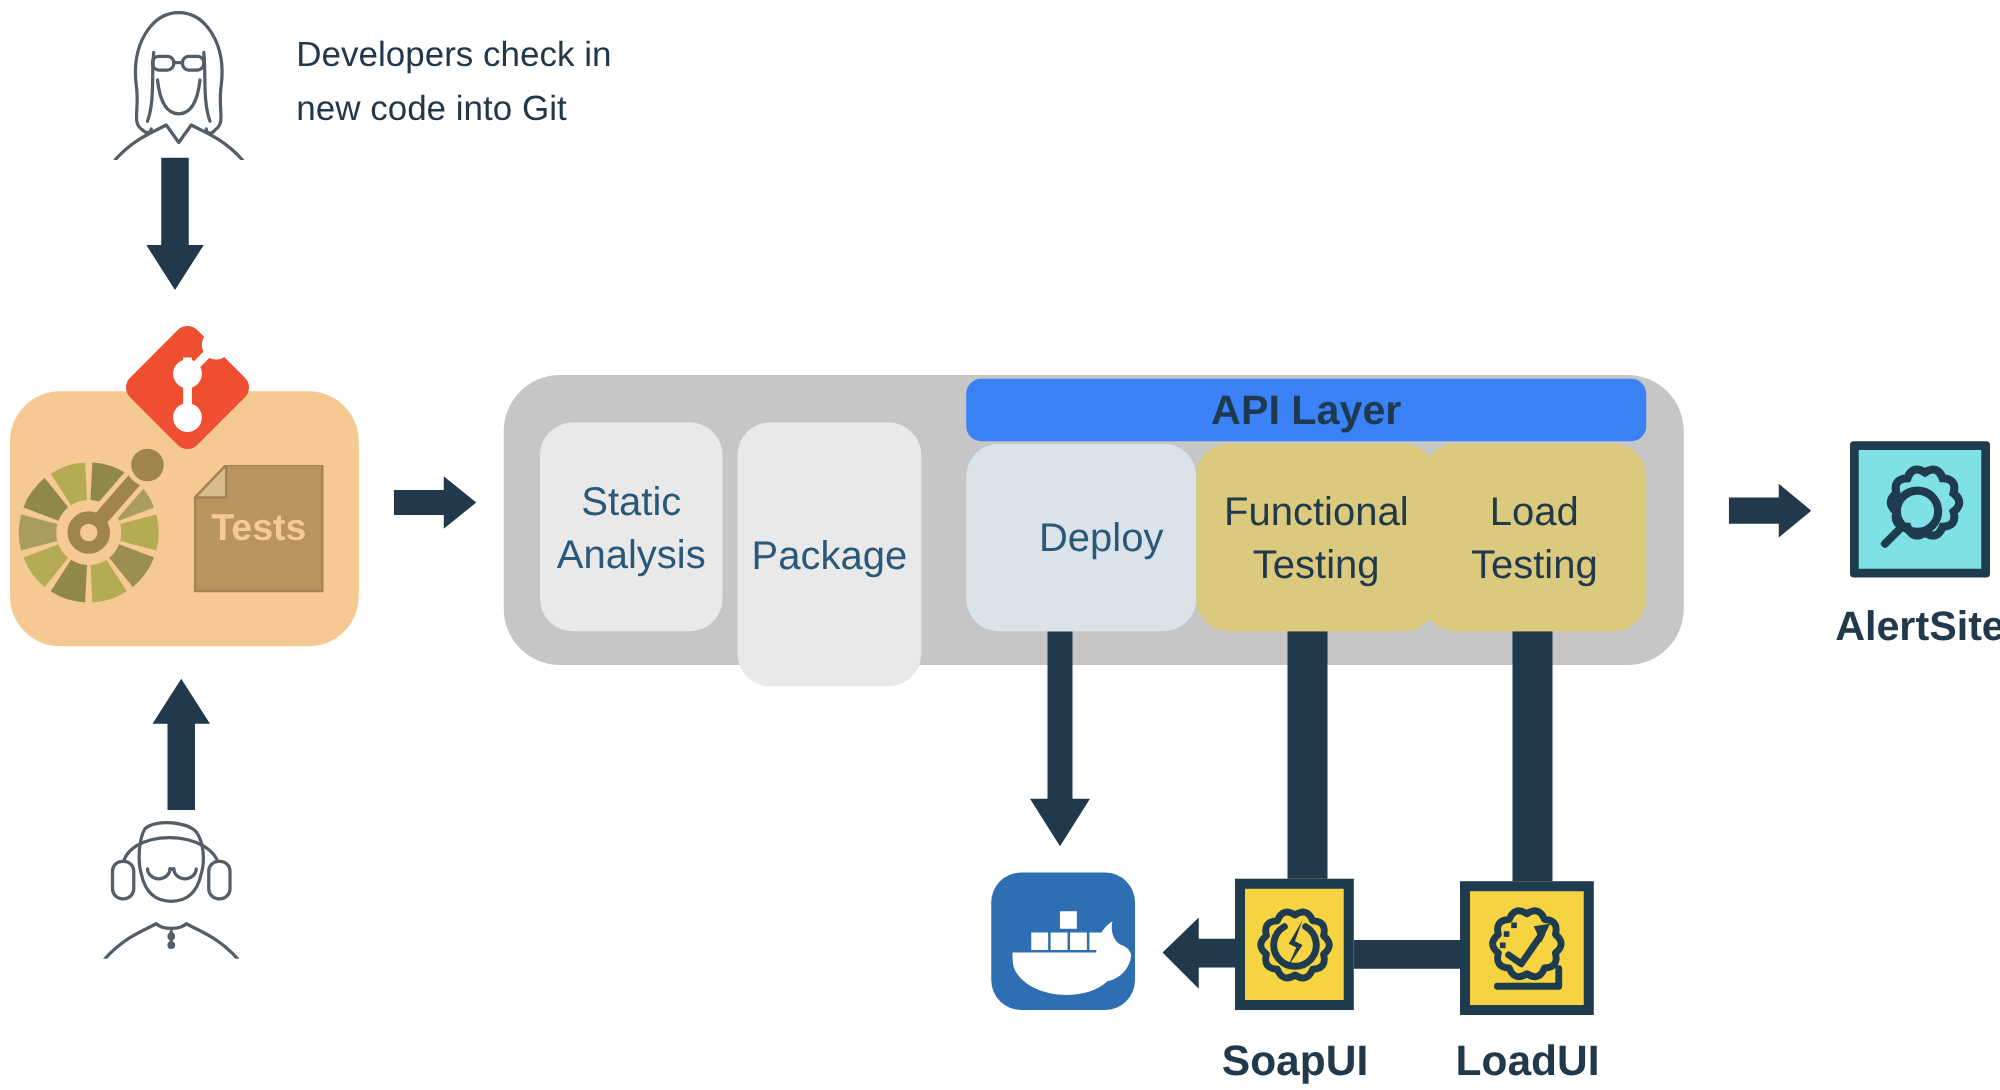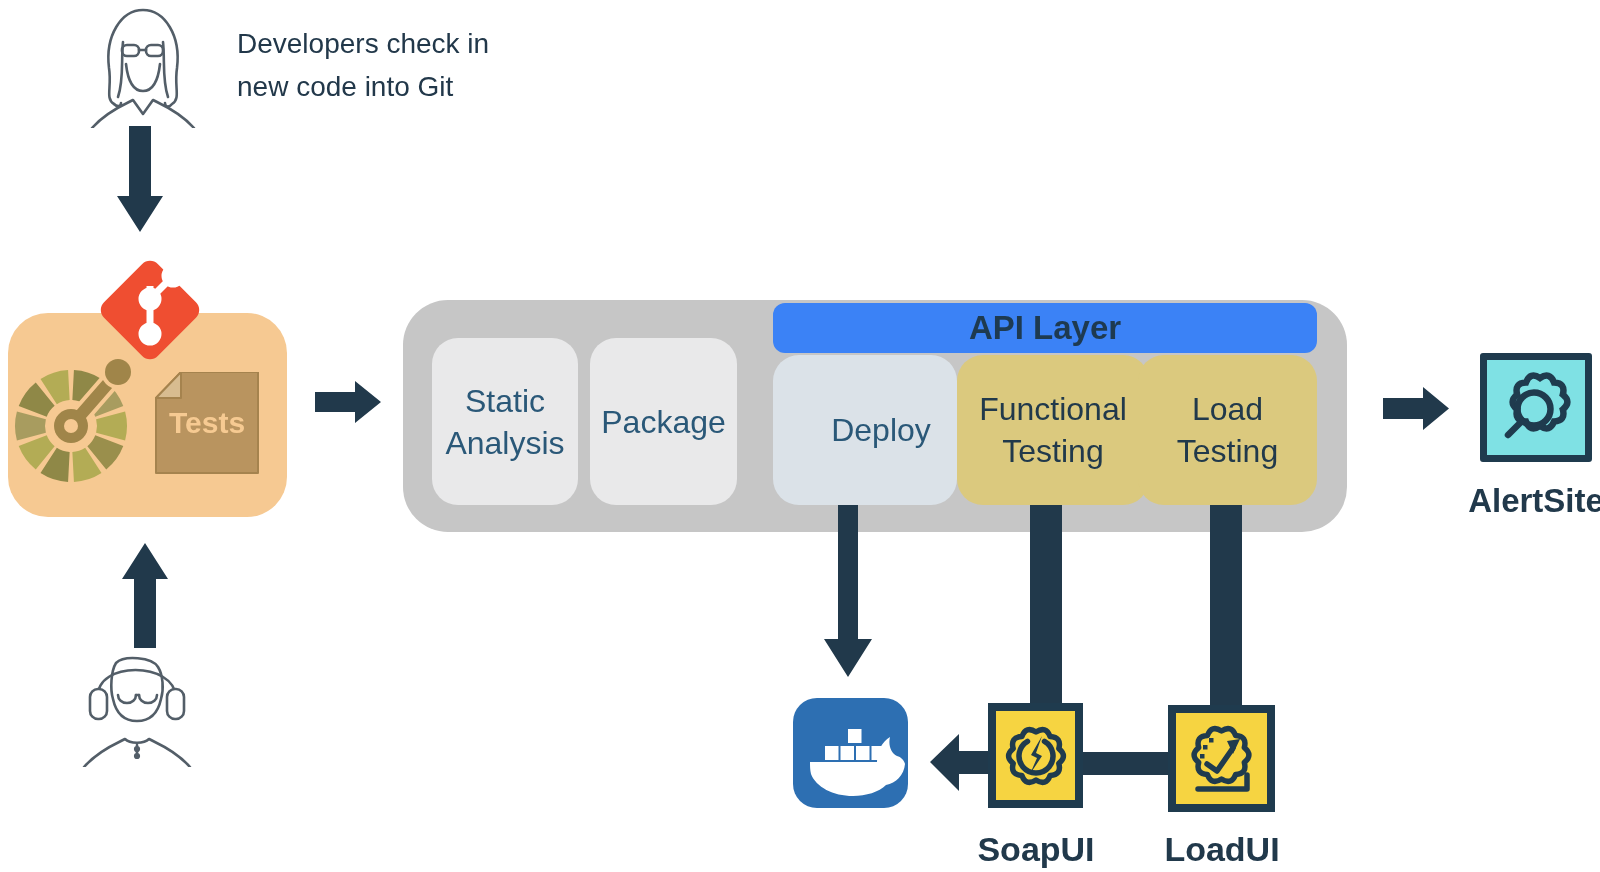--- a/index.html
+++ b/index.html
@@ -127,21 +127,21 @@
   <svg class="abs" style="left:824px;top:505px" width="48" height="172" viewBox="0 0 48 172">
     <polygon class="navyfill" points="14,0 34,0 34,134 48,134 24,172 0,134 14,134"></polygon>
   </svg>
 
   <div class="abs flexc api-bar">
     <span>API Layer</span>
   </div>
 
   <div class="abs flexc stage light pre" style="left:432px;top:338px;width:146px;height:167px">Static
 Analysis</div>
-  <div class="abs flexc stage light pre" style="left:590px;top:338px;width:147px;height:167px">Package</div>
+  <div class="abs flexc stage light pre" style="left:590px;top:338px;width:147px;height:211px">Package</div>
   <div class="abs flexc stage deploy pre" style="left:773px;top:355px;width:152px;height:150px">Deploy</div>
   <div class="abs flexc stage khaki pre" style="left:957px;top:355px;width:192px;height:150px">Functional
 Testing</div>
   <div class="abs flexc stage khaki pre" style="left:1138px;top:355px;width:179px;height:150px">Load
 Testing</div>
 
   <svg class="abs" style="left:1383px;top:387px" width="66" height="43" viewBox="0 0 66 43">
     <polygon class="navyfill" points="0,11 40,11 40,0 66,21.5 40,43 40,32 0,32"></polygon>
   </svg>
 

